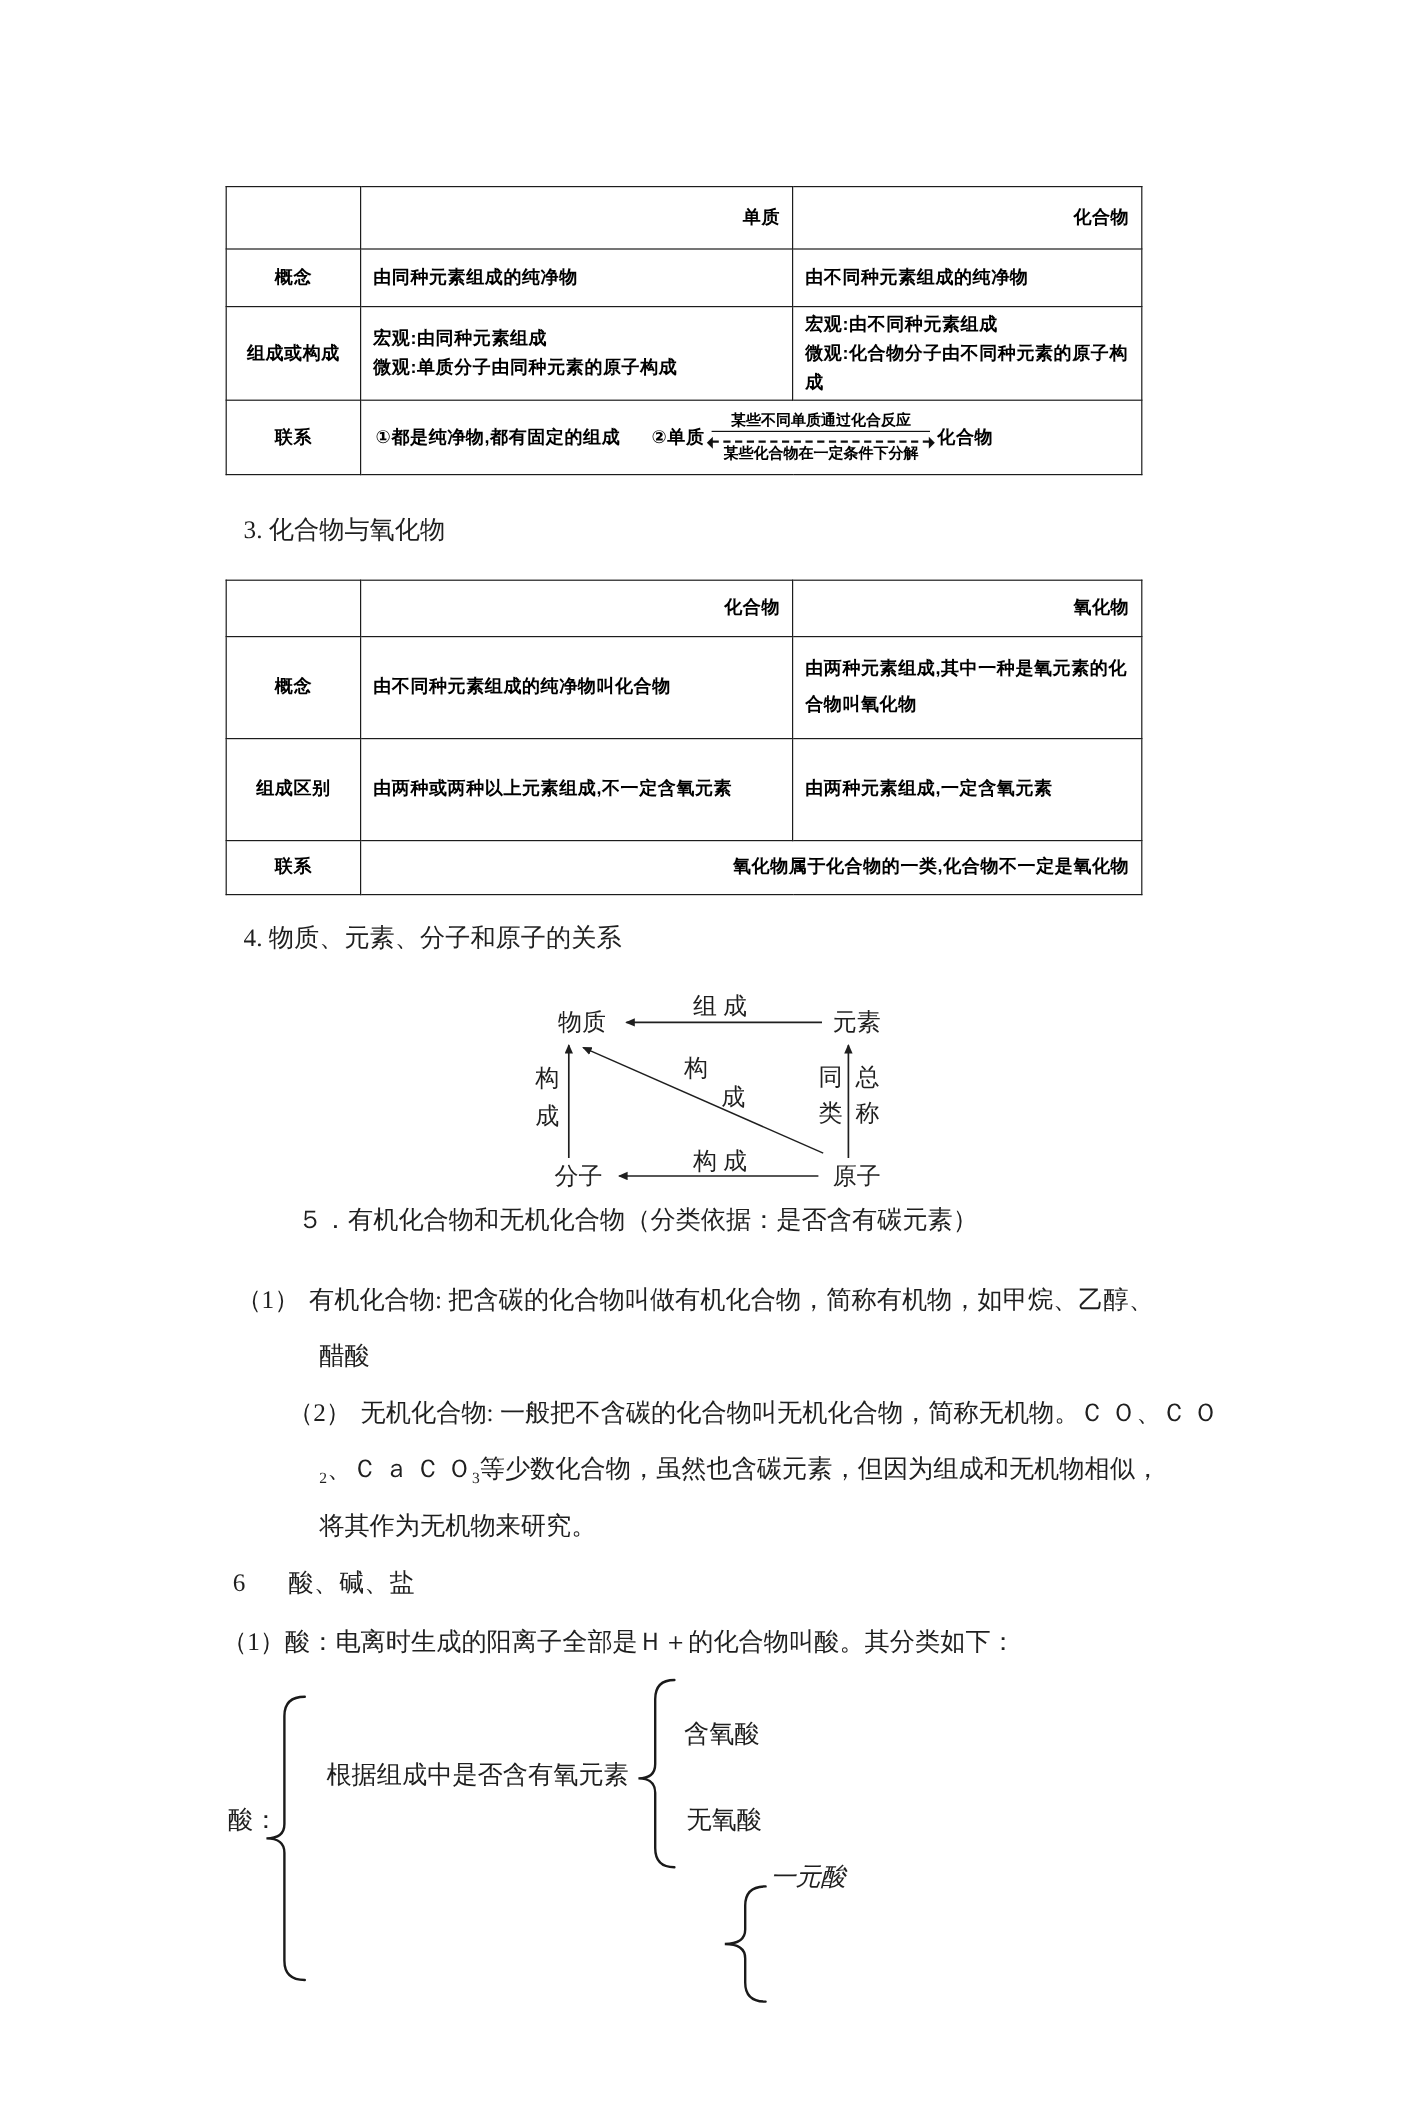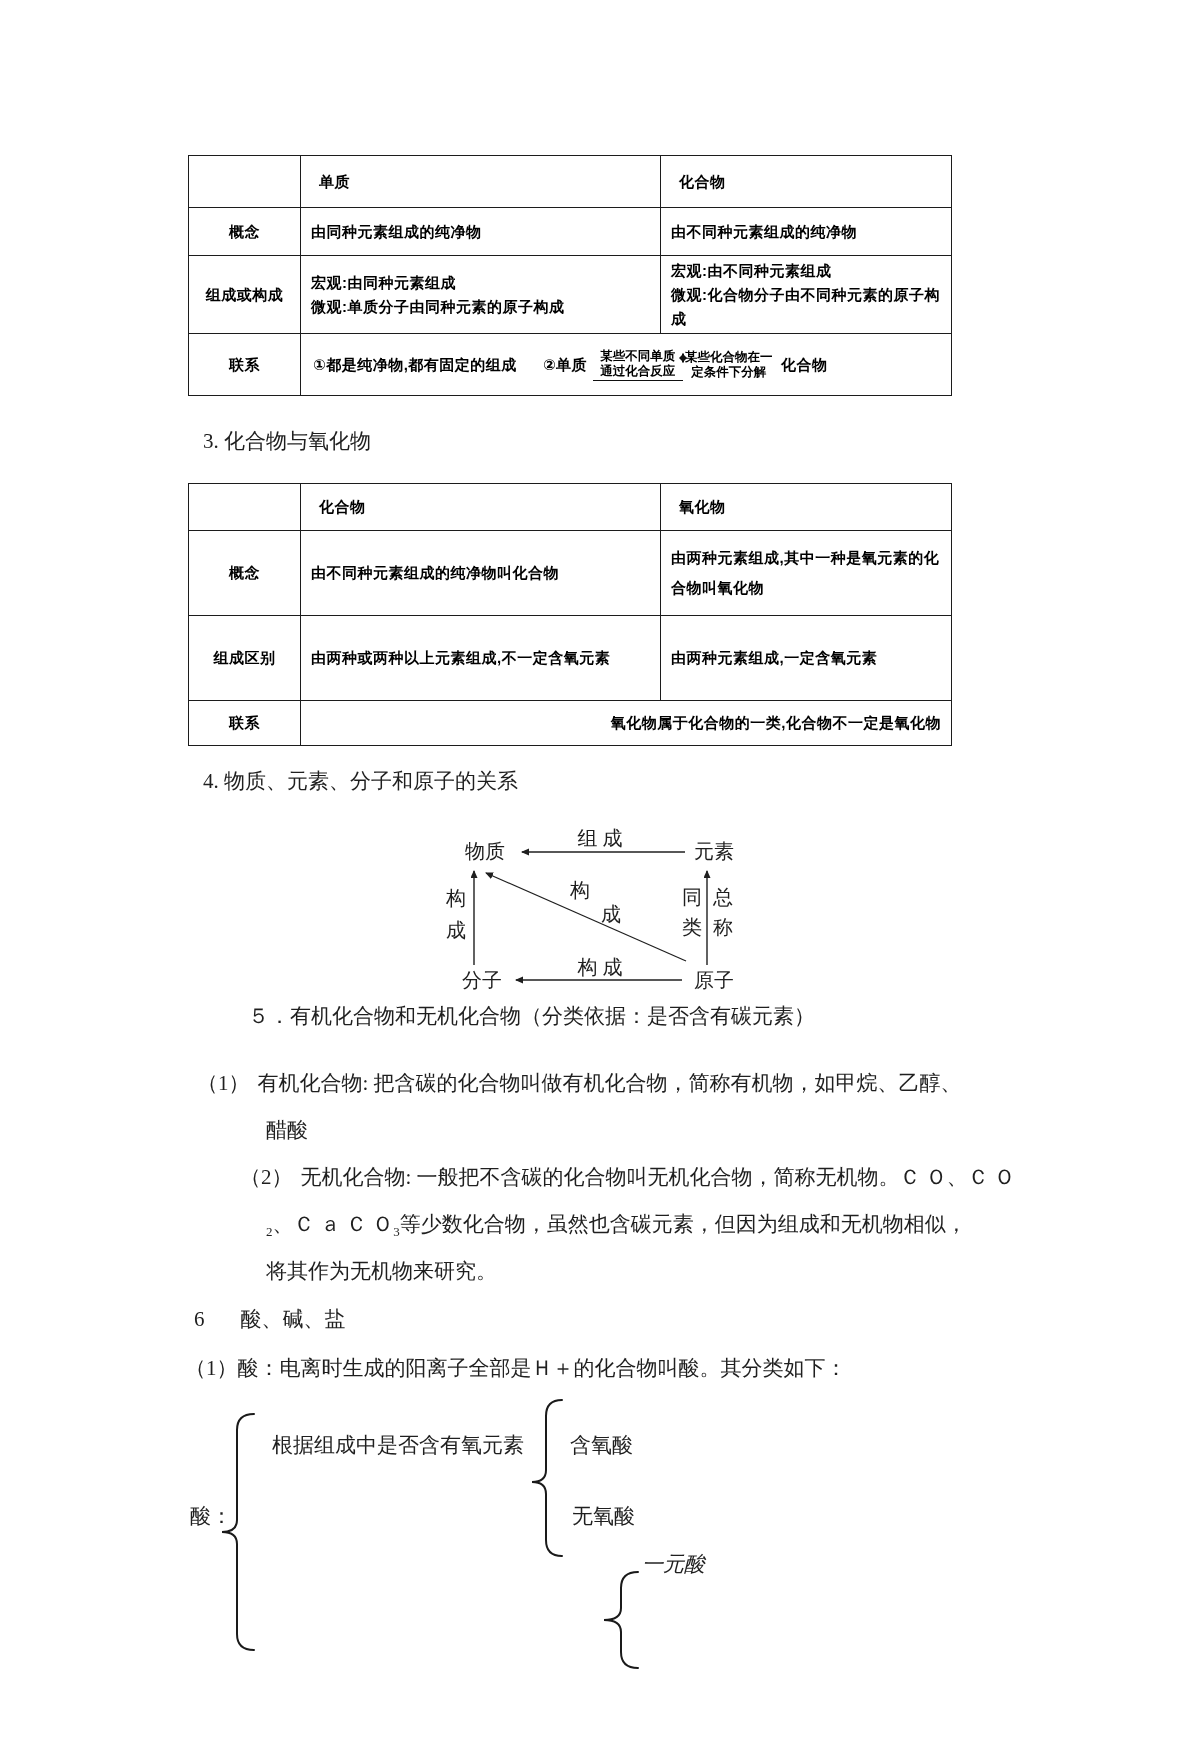--- a/index.html
+++ b/index.html
@@ -13,27 +13,27 @@
   
   table.doc{
     position:absolute;border-collapse:collapse;table-layout:fixed;
     font-family:"Liberation Sans","DejaVu Sans",sans-serif;
     font-weight:bold;font-size:15px;color:#000;
   }
   table.doc td,table.doc th{
     border:1.6px solid #1c1c1c;padding:2px 10px;vertical-align:middle;
     line-height:24px;letter-spacing:0.5px;
   }
-  table.doc th{text-align:left;font-weight:bold;padding-left:18px;}
+  table.doc th{text-align:right;font-weight:bold;padding-left:18px;}
   td.lbl{text-align:center;}
   td.cnt{text-align:left;}
   .cellline{display:block;}
   .relrow{display:flex;align-items:center;gap:26px;padding-left:2px;}
   
-  .biarrow{display:inline-flex;flex-direction:row;align-items:stretch;vertical-align:middle;}
+  .biarrow{display:inline-flex;flex-direction:column;align-items:stretch;vertical-align:middle;}
   .biarrow .top{font-size:12.5px;line-height:15px;letter-spacing:0;border-bottom:1.5px solid #111;padding:0 2px 1px 2px;text-align:center;}
   .biarrow .shaft{position:relative;height:7px;border-bottom:2px dashed #111;margin:0 0 1px 0;}
   .biarrow .shaft .ah{position:absolute;width:0;height:0;border:5px solid transparent;}
   .biarrow .shaft .ah.l{left:-9px;bottom:-7px;border-right-color:#111;}
   .biarrow .shaft .ah.r{right:-9px;bottom:-7px;border-left-color:#111;}
   .biarrow .bot{font-size:12.5px;line-height:15px;letter-spacing:0;text-align:center;padding-top:1px;}
   .arrowside{display:flex;align-items:center;}
   
   svg text{font-family:"Liberation Serif","DejaVu Serif",serif;font-size:20px;fill:#1f1f1f;}
   sub{font-size:13px;}
@@ -171,21 +171,21 @@
     <sub>2</sub><span>、Ｃ ａ Ｃ Ｏ</span><sub>3</sub><span>等少数化合物，虽然也含碳元素，但因为组成和无机物相似，</span>
   </div>
   <div class="abs body-line" style="left:266px;top:1258px;">将其作为无机物来研究。</div>
 
   <div class="abs body-line" style="left:194px;top:1306px;">
     <span>6</span><span style="margin-left:36px;">酸、碱、盐</span>
   </div>
 
   <div class="abs body-line" style="left:185px;top:1355px;">（1）酸：电离时生成的阳离子全部是Ｈ＋的化合物叫酸。其分类如下：</div>
 
-  <div class="abs body-line" style="left:272px;top:1432px;">根据组成中是否含有氧元素</div>
+  <div class="abs body-line" style="left:272px;top:1468px;font-family:Liberation Mono, monospace;">根据组成中是否含有氧元素</div>
   <div class="abs body-line" style="left:570px;top:1432px;">含氧酸</div>
   <div class="abs body-line" style="left:190px;top:1503px;">酸：</div>
   <div class="abs body-line" style="left:572px;top:1503px;">无氧酸</div>
   <div class="abs body-line" style="left:642px;top:1551px;font-style:italic;">一元酸</div>
 
   <svg class="abs" style="left:0;top:0;" width="1182" height="1755" viewBox="0 0 1182 1755">
     <path d="M254,1414 Q237,1414 237,1430 L237,1520 Q237,1532 222,1532 Q237,1532 237,1544 L237,1634 Q237,1650 254,1650" fill="none" stroke="#1a1a1a" stroke-width="2" stroke-linecap="round"></path>
     <path d="M562,1400 Q546,1400 546,1416 L546,1470 Q546,1482 532,1482 Q546,1482 546,1494 L546,1540 Q546,1556 562,1556" fill="none" stroke="#1a1a1a" stroke-width="2" stroke-linecap="round"></path>
     <path d="M638,1572 Q621,1572 621,1588 L621,1608 Q621,1620 604,1620 Q621,1620 621,1632 L621,1652 Q621,1668 638,1668" fill="none" stroke="#1a1a1a" stroke-width="2" stroke-linecap="round"></path>
   </svg>

